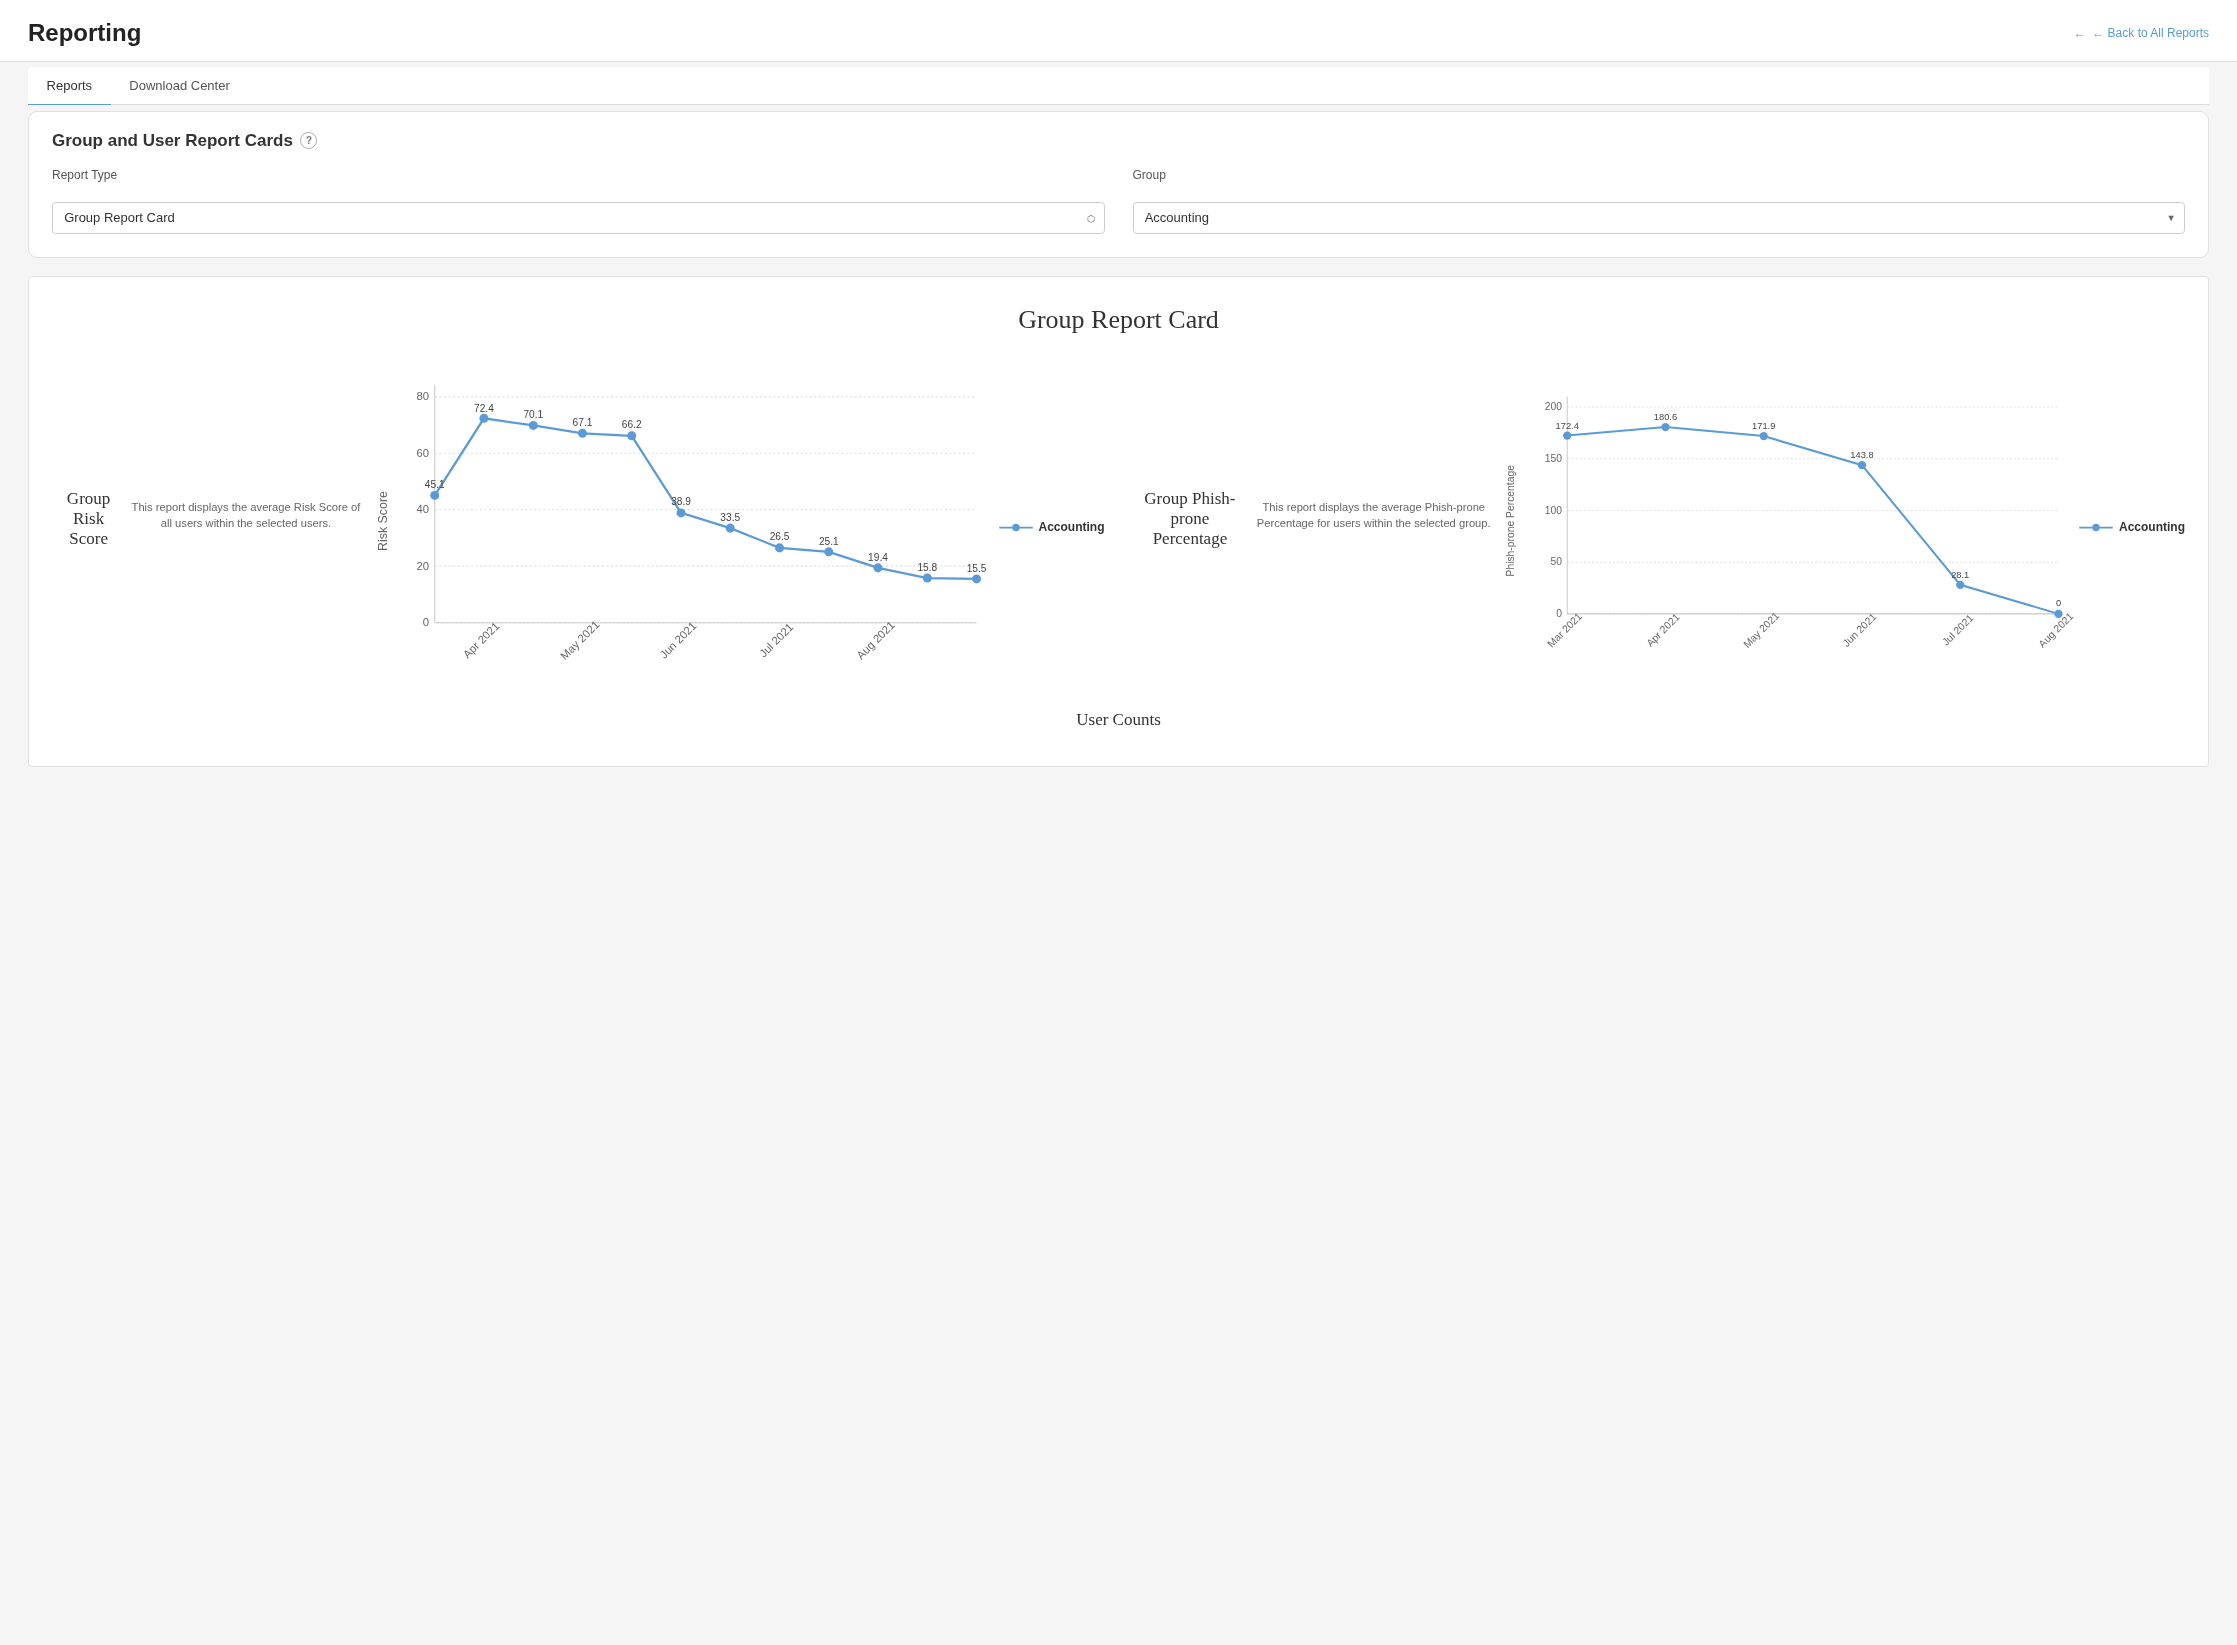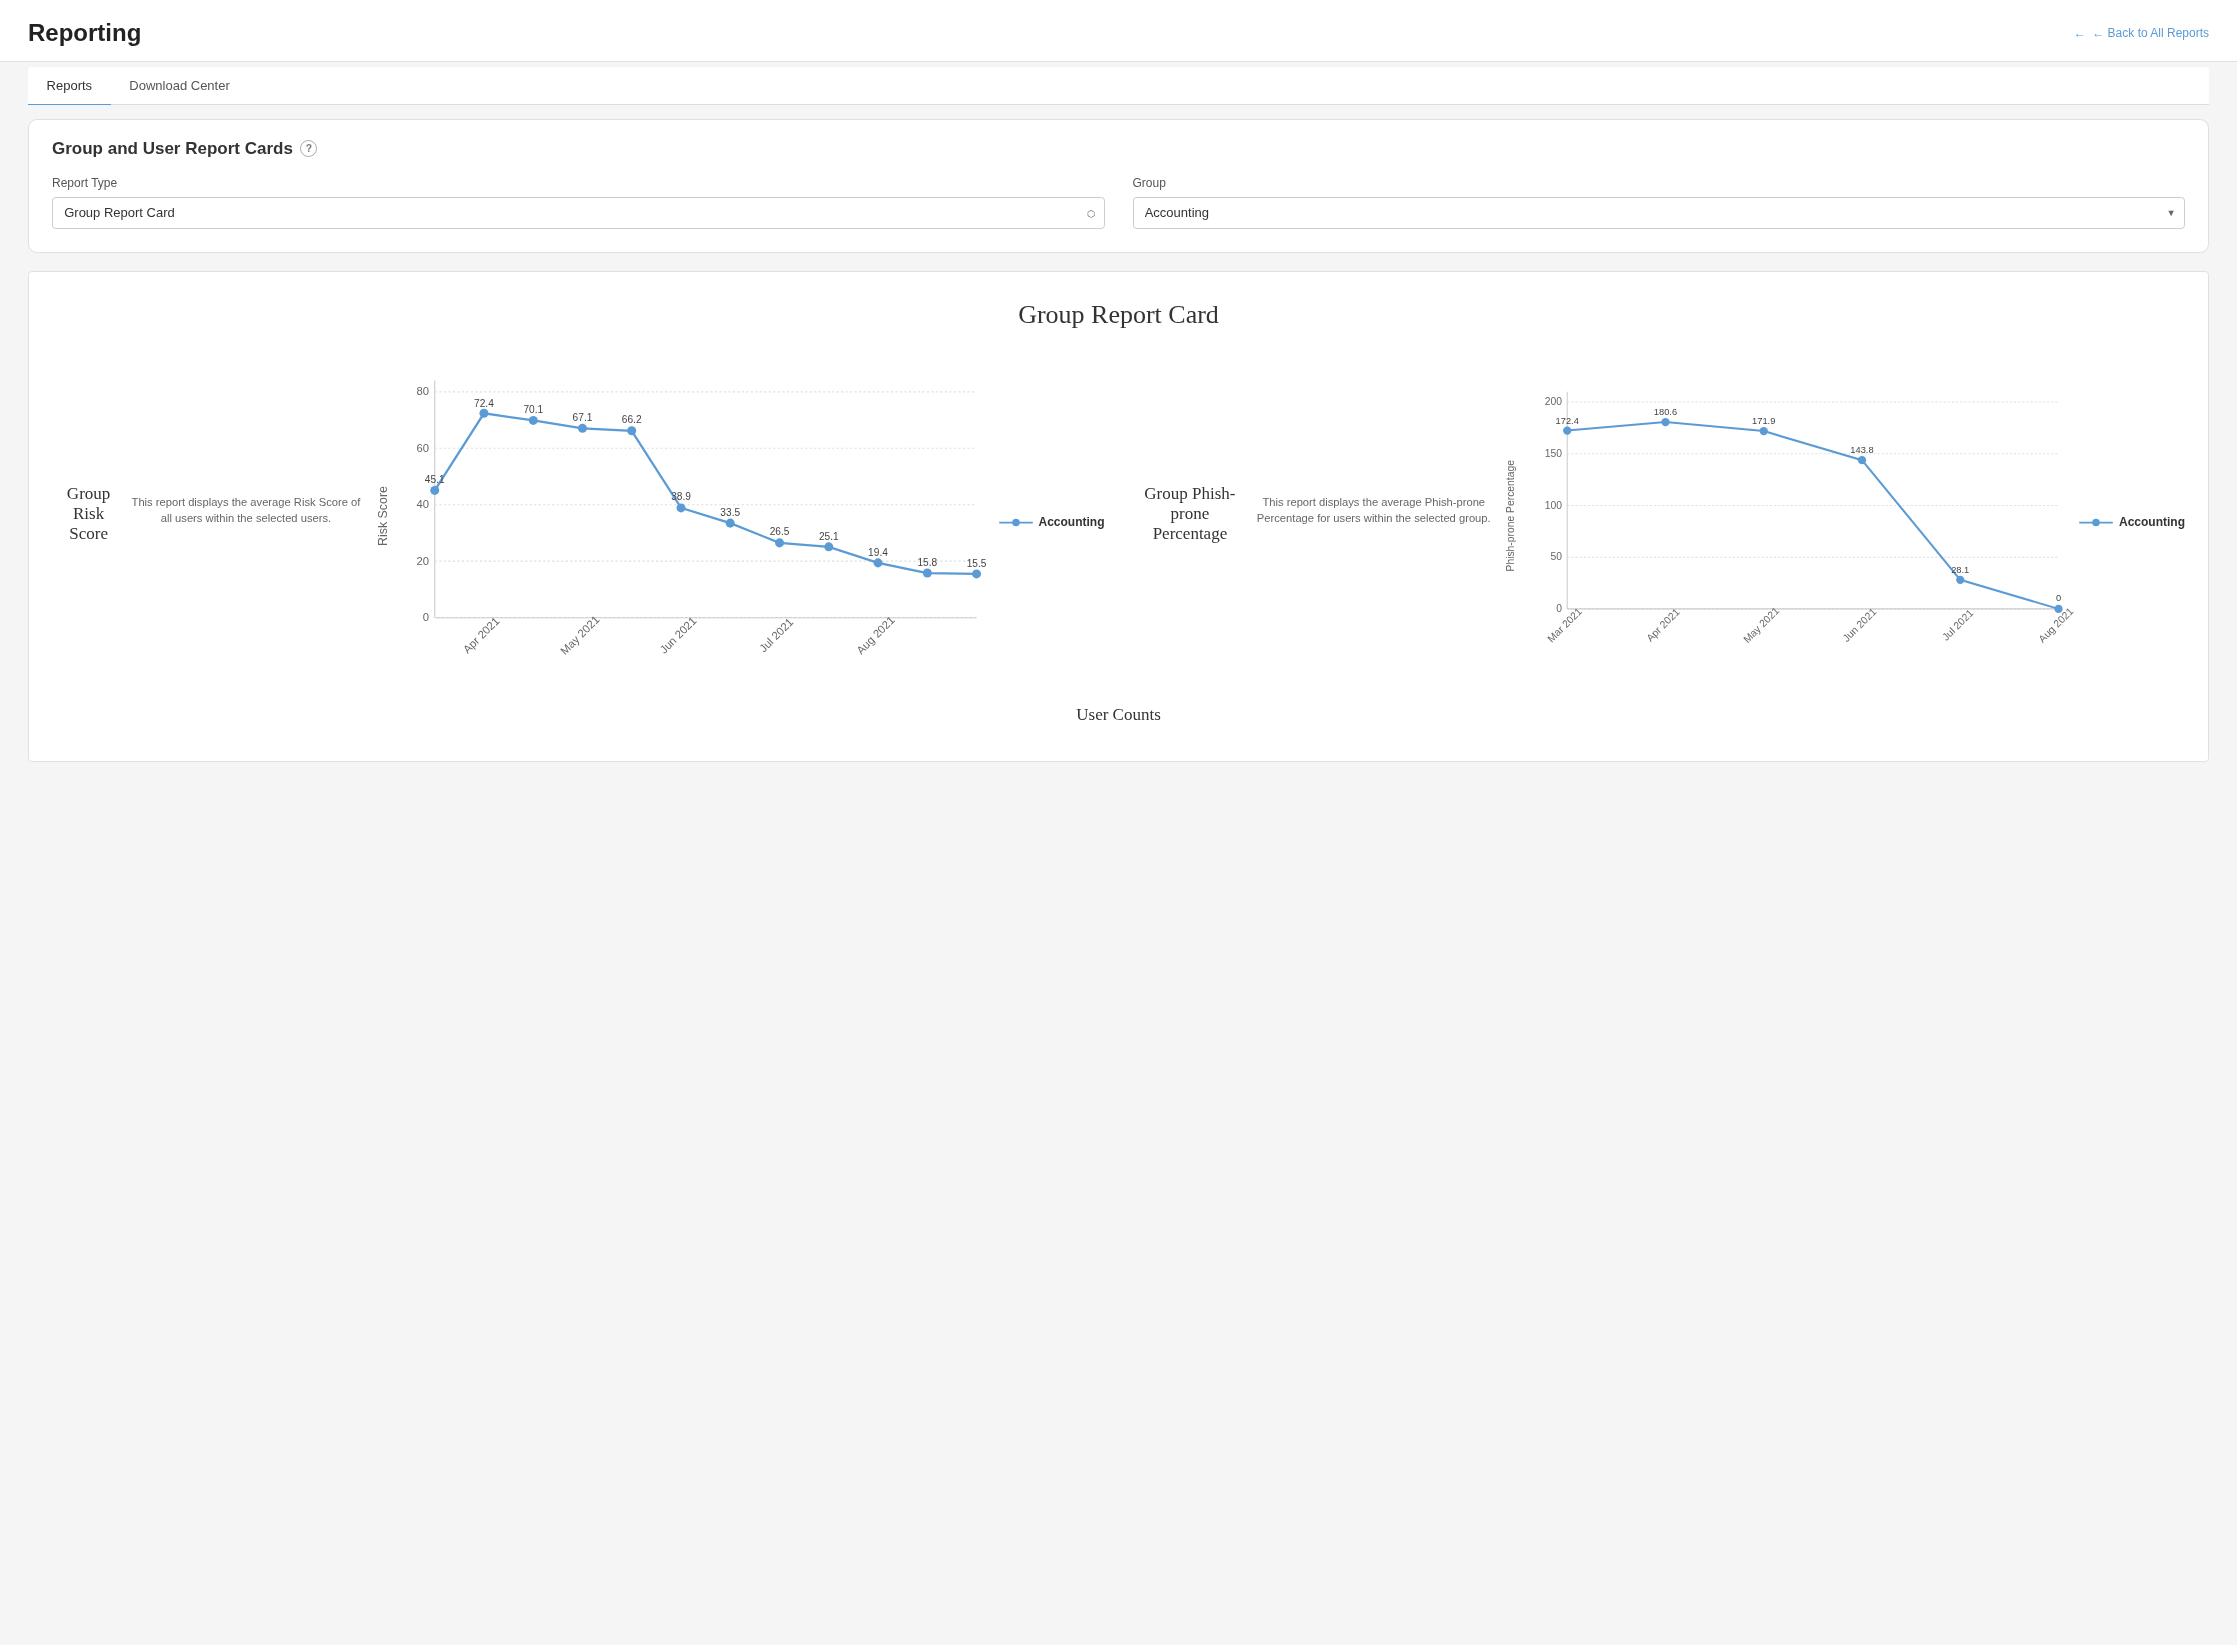--- a/index.html
+++ b/index.html
@@ -4,31 +4,31 @@
   <style>
     * { box-sizing: border-box; margin: 0; padding: 0; }
     body { font-family: -apple-system, BlinkMacSystemFont, 'Segoe UI', Arial, sans-serif; background: #f5f5f5; color: #333; font-size: 13px; }
 
     .page-wrapper { background: #f5f5f5; min-height: 100vh; padding: 18.6px 28px; }
 
     .page-header { display: flex; justify-content: space-between; align-items: center; margin-bottom: 18.6px; padding-bottom: 14px; border-bottom: 0.9px solid #e0e0e0; background: #fff; margin: -18.6px -28px 5px -28px; padding: 18.6px 28px 14px 28px; }
     .page-title { font-size: 24px; font-weight: 600; color: #222; }
     .back-link { color: #5b9bd5; text-decoration: none; font-size: 12px; display: flex; align-items: center; gap: 4.7px; }
 
-    .tabs-section { background: #fff; border-radius: 3.7px; margin-bottom: 14px; }
+    .tabs-section { background: #fff; border-radius: 3.7px; margin-bottom: 6px; }
     .tabs-bar { display: flex; border-bottom: 0.9px solid #ddd; padding: 0 0; }
     .tab { padding: 11.2px 18.6px; font-size: 13px; cursor: pointer; border-bottom: 1.9px solid transparent; margin-bottom: -0.9px; color: #555; }
     .tab.active { border-bottom: 1.9px solid #5b9bd5; color: #333; font-weight: 500; }
 
     .filter-section { background: #fff; border: 0.9px solid #e0e0e0; border-radius: 9px; padding: 18.6px 23px 23px; margin-bottom: 18.6px; }
     .filter-title { font-size: 17px; font-weight: 700; margin-bottom: 17px; display: flex; align-items: center; gap: 7.5px; }
     .help-icon { width: 17px; height: 17px; border-radius: 50%; border: 0.9px solid #aaa; display: inline-flex; align-items: center; justify-content: center; font-size: 10.3px; color: #777; cursor: pointer; }
 
     .filter-row { display: flex; gap: 28px; }
-    .filter-group { display: flex; flex-direction: column; gap: 7px; flex: 1; }
+    .filter-group { display: flex; flex-direction: column; gap: 20px; flex: 1; }
     .filter-label { font-size: 12px; color: #555; font-weight: 500; }
     .filter-select { border: 0.9px solid #ccc; border-radius: 3.7px; padding: 7.5px 11.2px; font-size: 13px; color: #333; background: #fff; appearance: none; -webkit-appearance: none; cursor: pointer; width: 100%; position: relative; }
     .select-wrapper { position: relative; }
     .select-wrapper::after { content: '⬡'; position: absolute; right: 9.3px; top: 50%; transform: translateY(-50%); pointer-events: none; color: #666; font-size: 9.3px; }
     .select-wrapper-arrow::after { content: '▼'; position: absolute; right: 9.3px; top: 50%; transform: translateY(-50%); pointer-events: none; color: #666; font-size: 9.3px; }
 
     .report-card-section { background: #fff; border: 0.9px solid #e0e0e0; border-radius: 3.7px; padding: 28px 23px; }
     .report-card-title { text-align: center; font-size: 26px; font-weight: 400; color: #333; margin-bottom: 28px; font-family: Georgia, serif; }
 
     .charts-row { display: flex; gap: 28px; margin-bottom: 28px; }

